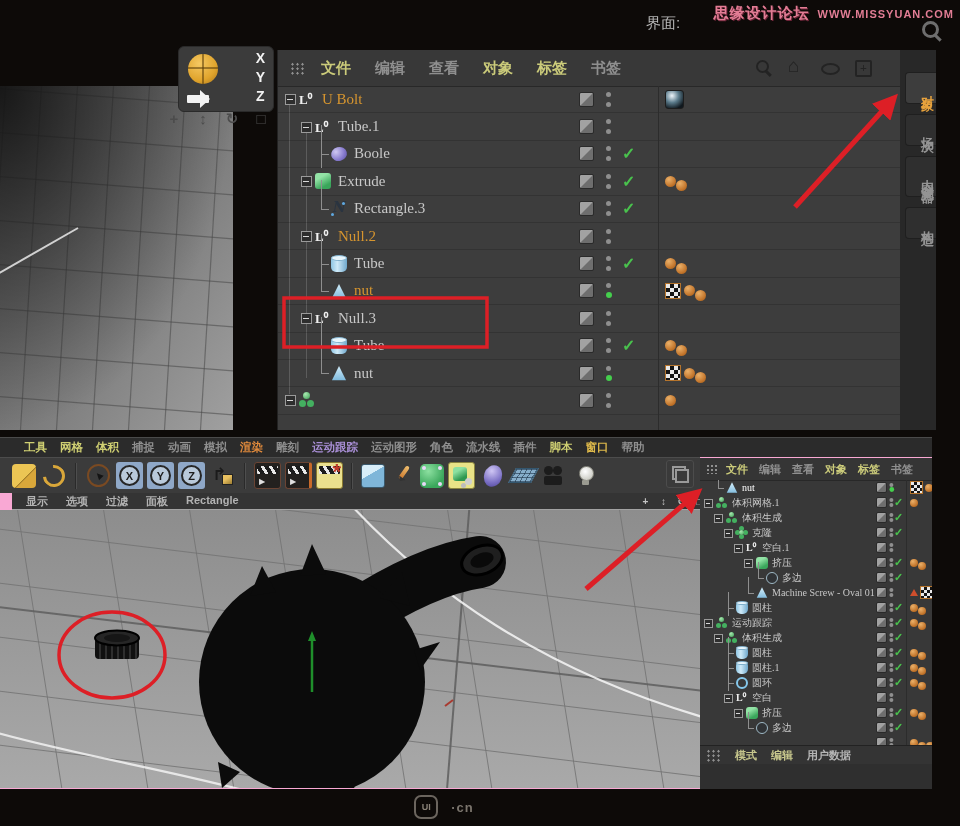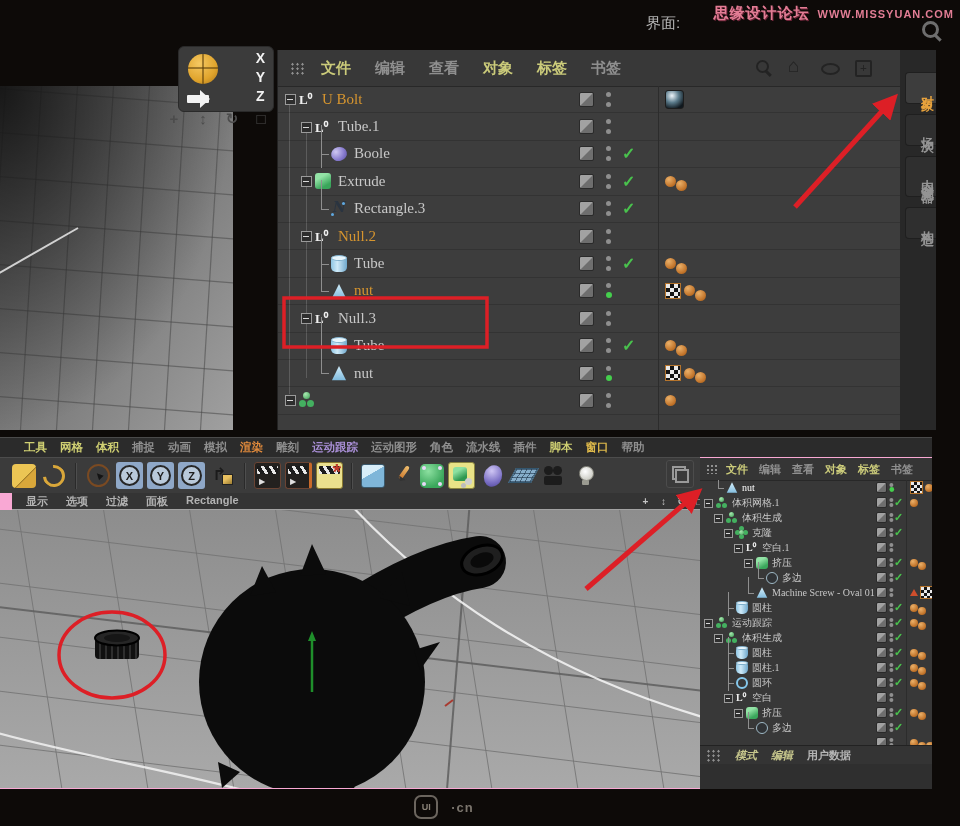--- a/index.html
+++ b/index.html
@@ -206,21 +206,21 @@
   .ic-volume::before{box-shadow:-4px 8px 0 0 #44b060,4px 8px 0 0 #44b060;}
   .ic-cloner::before{left:4px;top:4px;box-shadow:0 -5px 0 0 #44b060,0 5px 0 0 #44b060,-5px 0 0 0 #44b060,5px 0 0 0 #44b060;}
   .om-small .ic-volume::before,.om-small .ic-cloner::before{width:5px;height:5px;left:3px;}
   .om-small .ic-volume::before{box-shadow:-3px 6px 0 0 #44b060,3px 6px 0 0 #44b060;}
   .om-small .ic-cloner::before{top:3px;box-shadow:0 -4px 0 0 #44b060,0 4px 0 0 #44b060,-4px 0 0 0 #44b060,4px 0 0 0 #44b060;}
   .ic-none{visibility:hidden;}
   
   .attr-panel{position:absolute;left:700px;top:308px;width:232px;height:44px;background:#2f2f2f;}
   .attr-bar{height:18px;background:#343434;border-top:1px solid #222;display:flex;align-items:center;gap:14px;padding-left:6px;
             font-size:11px;font-weight:bold;}
-  .attr-bar .menu-item.bright{color:#c6c68c;font-style:italic;}
+  .attr-bar .menu-item.bright{color:#c6c68c;}
   .attr-bar .menu-item.dim{color:#b5b5b5;}
   
   .footer-logo{position:absolute;left:0;top:795px;width:888px;display:flex;justify-content:center;align-items:center;gap:13px;}
   .logo-badge{display:inline-flex;width:20px;height:20px;border:2px solid #6b655e;border-radius:7px;align-items:center;justify-content:center;
               font-size:9px;font-weight:bold;color:#8a8378;}
   .logo-suffix{font-size:13px;font-weight:bold;color:#7a746c;letter-spacing:1px;}
   
   .annot{position:absolute;left:0;top:0;z-index:70;pointer-events:none;}
   .annot .ared{stroke:#dd1f26;fill:none;}
 </style>

